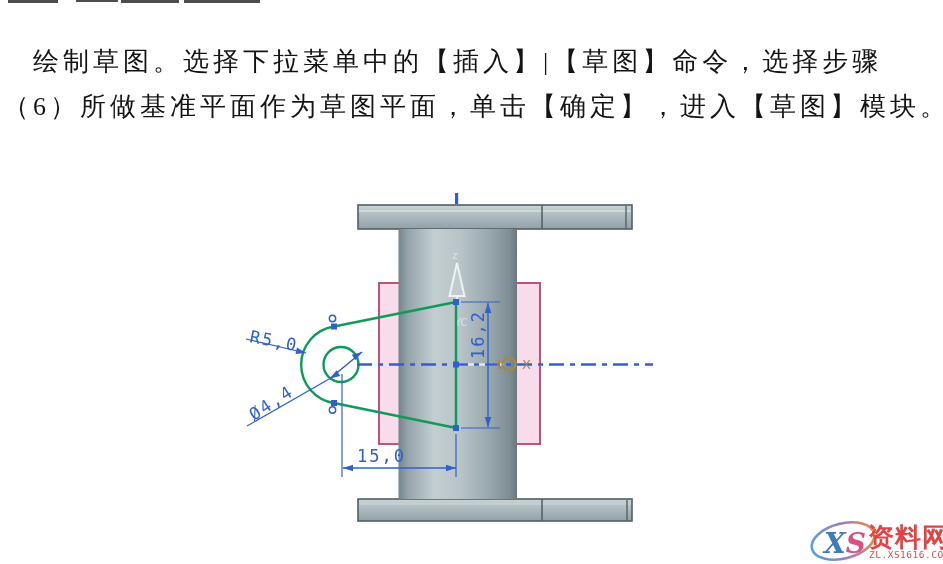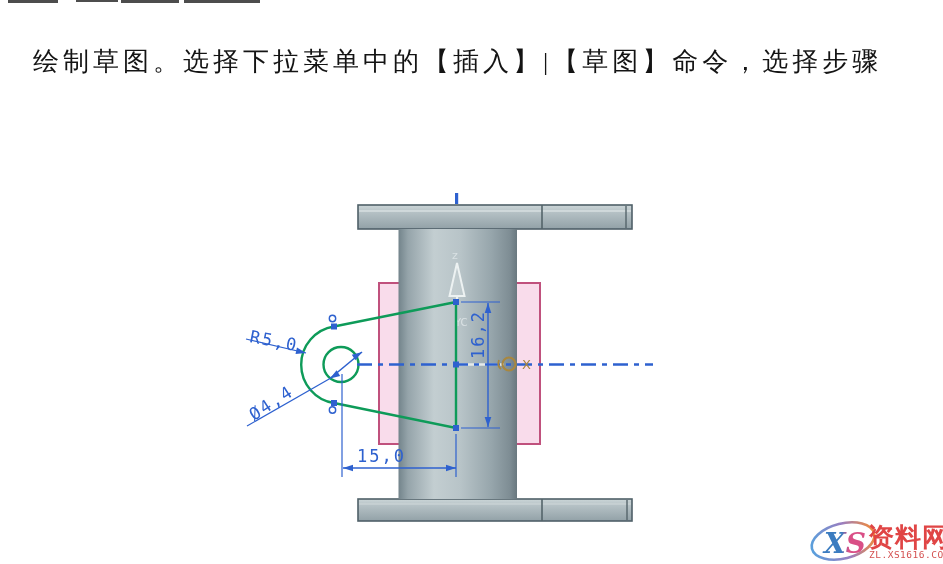--- a/index.html
+++ b/index.html
@@ -34,20 +34,21 @@
 
 <div>
   <div class="artifact" style="left:8px;width:50px;"></div>
   <div class="artifact" style="left:76px;width:42px;height:2px;"></div>
   <div class="artifact" style="left:121px;width:58px;"></div>
   <div class="artifact" style="left:184px;width:76px;"></div>
 </div>
 
 <div class="para">
   <div class="line indent">绘制草图。选择下拉菜单中的【插入】|【草图】命令，选择步骤</div>
+  <div class="line">（6）所做基准平面作为草图平面，单击【确定】，进入【草图】模块。</div>
 </div>
 
 <div class="figure">
 <svg width="943" height="564" viewBox="0 0 943 564" xmlns="http://www.w3.org/2000/svg">
   <defs>
     <linearGradient id="cylGrad" x1="0" y1="0" x2="1" y2="0">
       <stop offset="0" stop-color="#73848b"></stop>
       <stop offset="0.08" stop-color="#95a4aa"></stop>
       <stop offset="0.30" stop-color="#c3ced1"></stop>
       <stop offset="0.52" stop-color="#b8c4c8"></stop>

